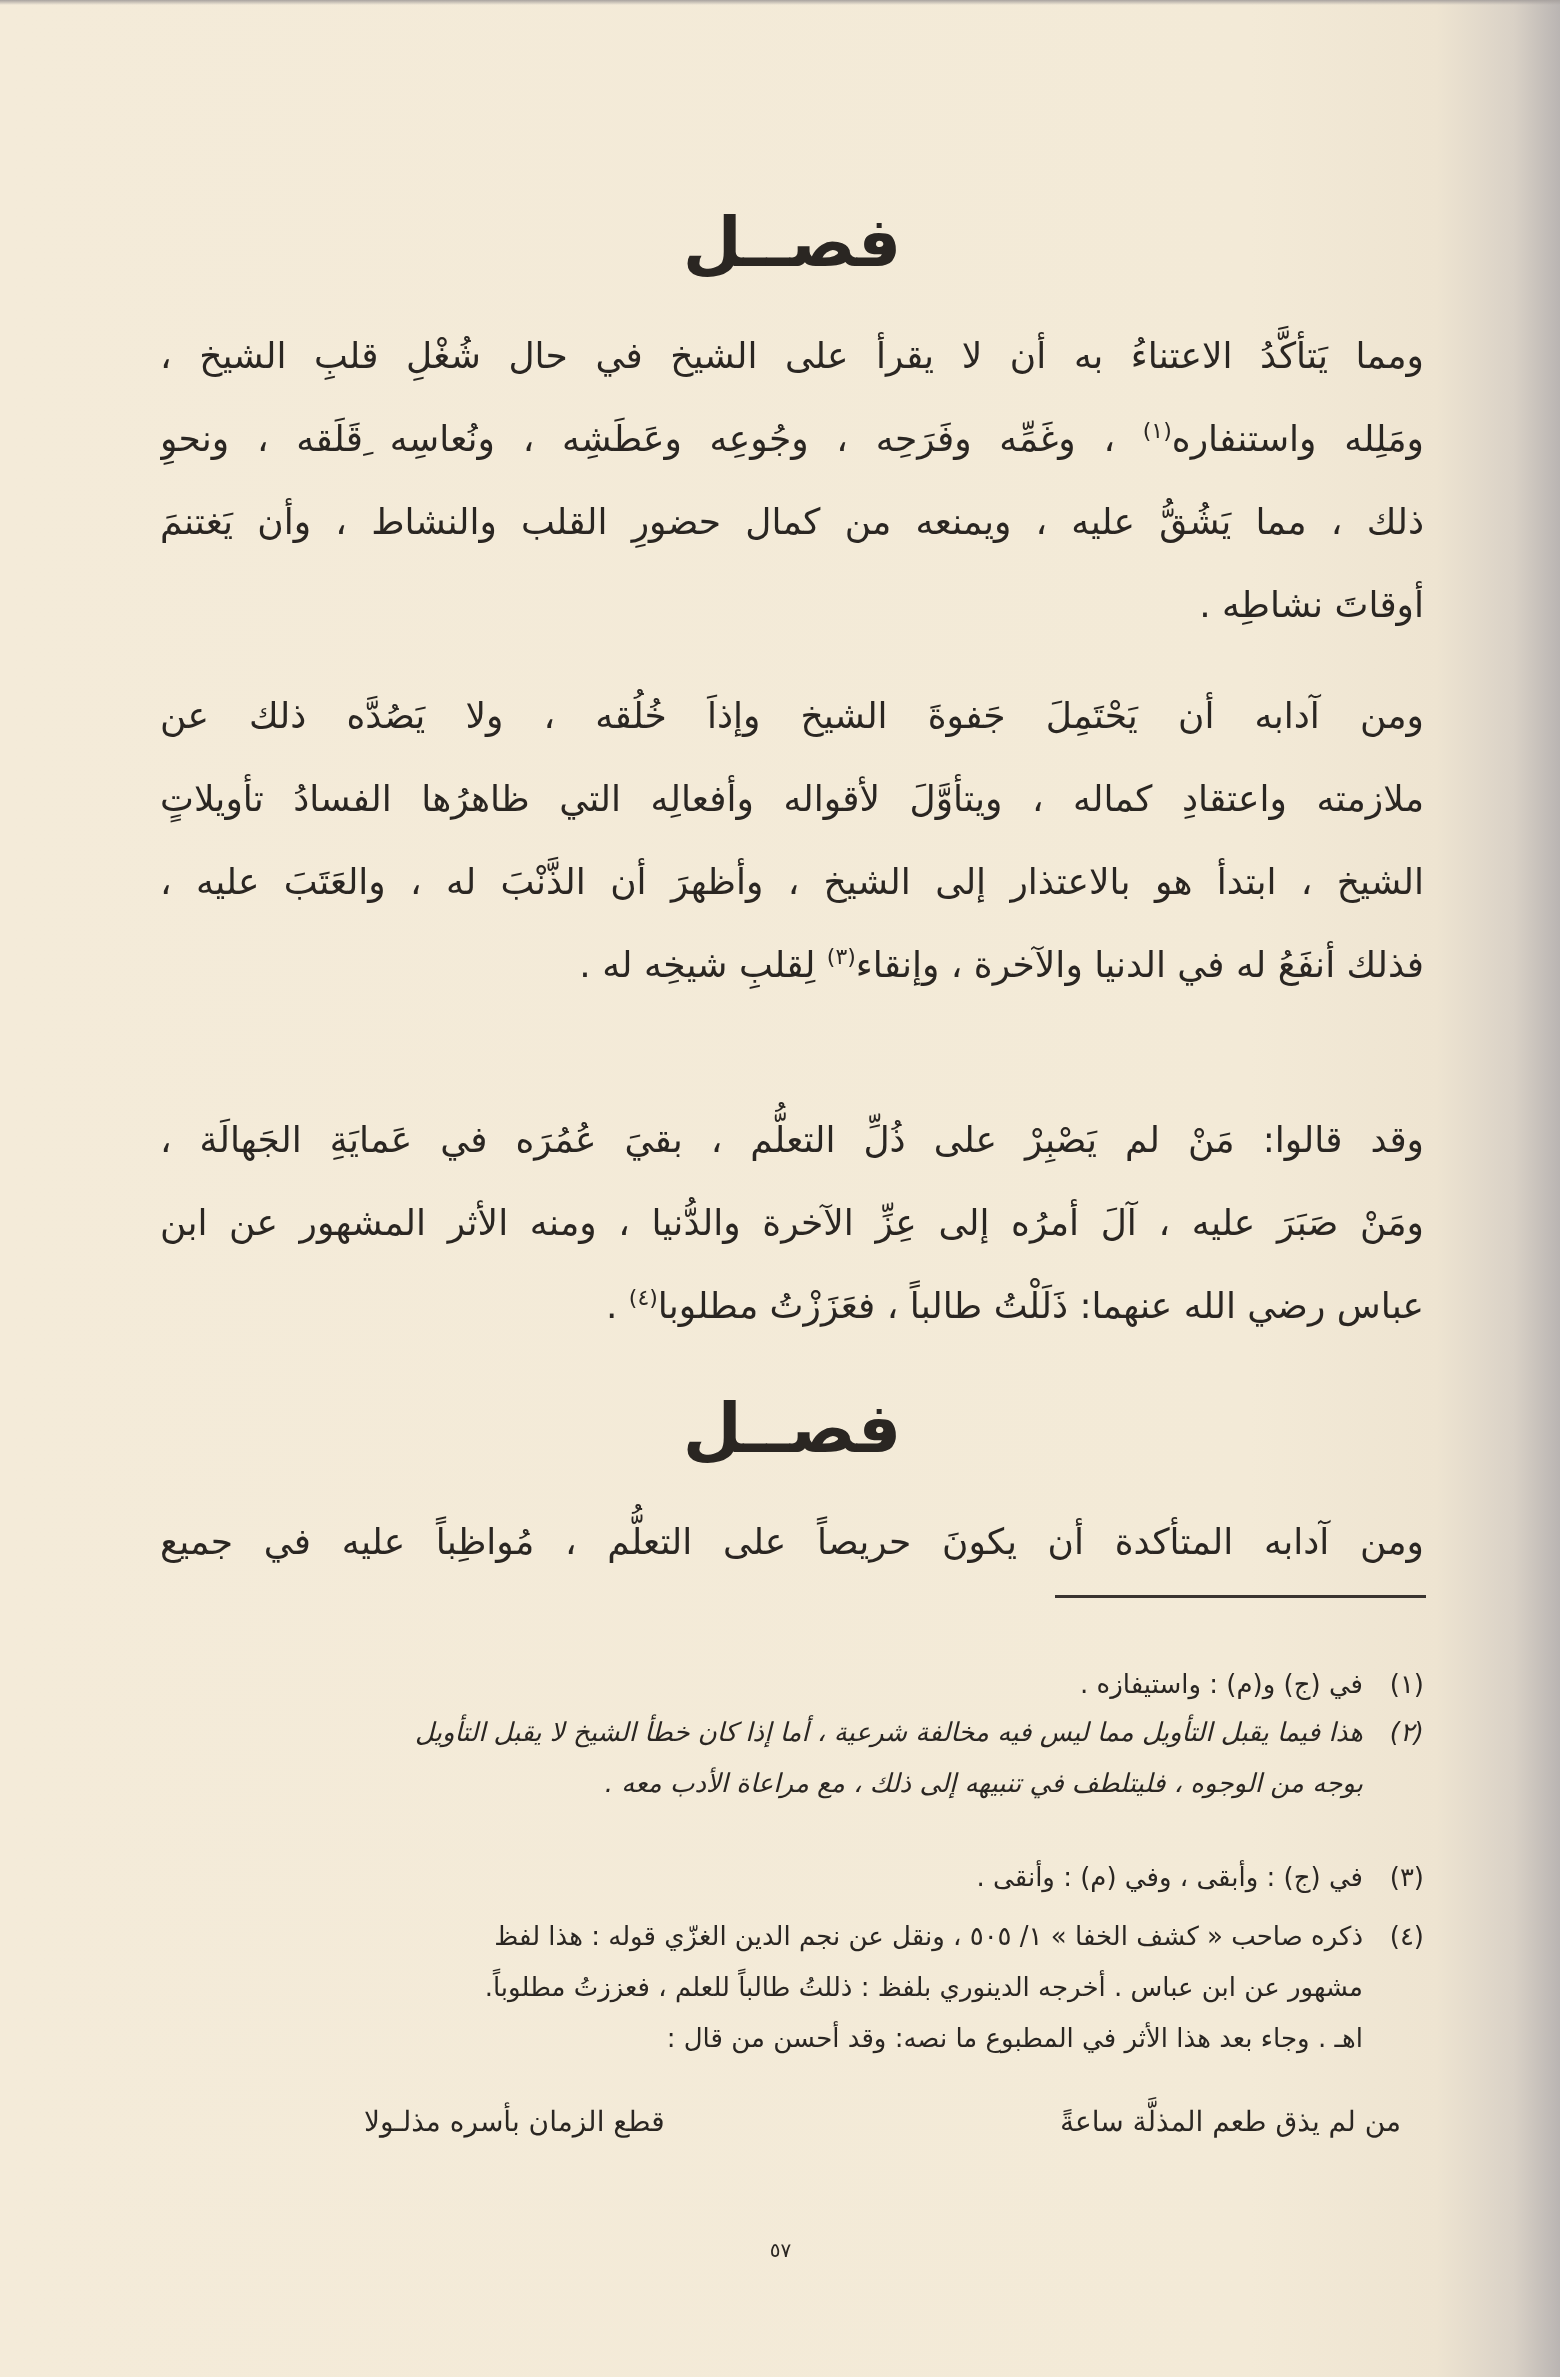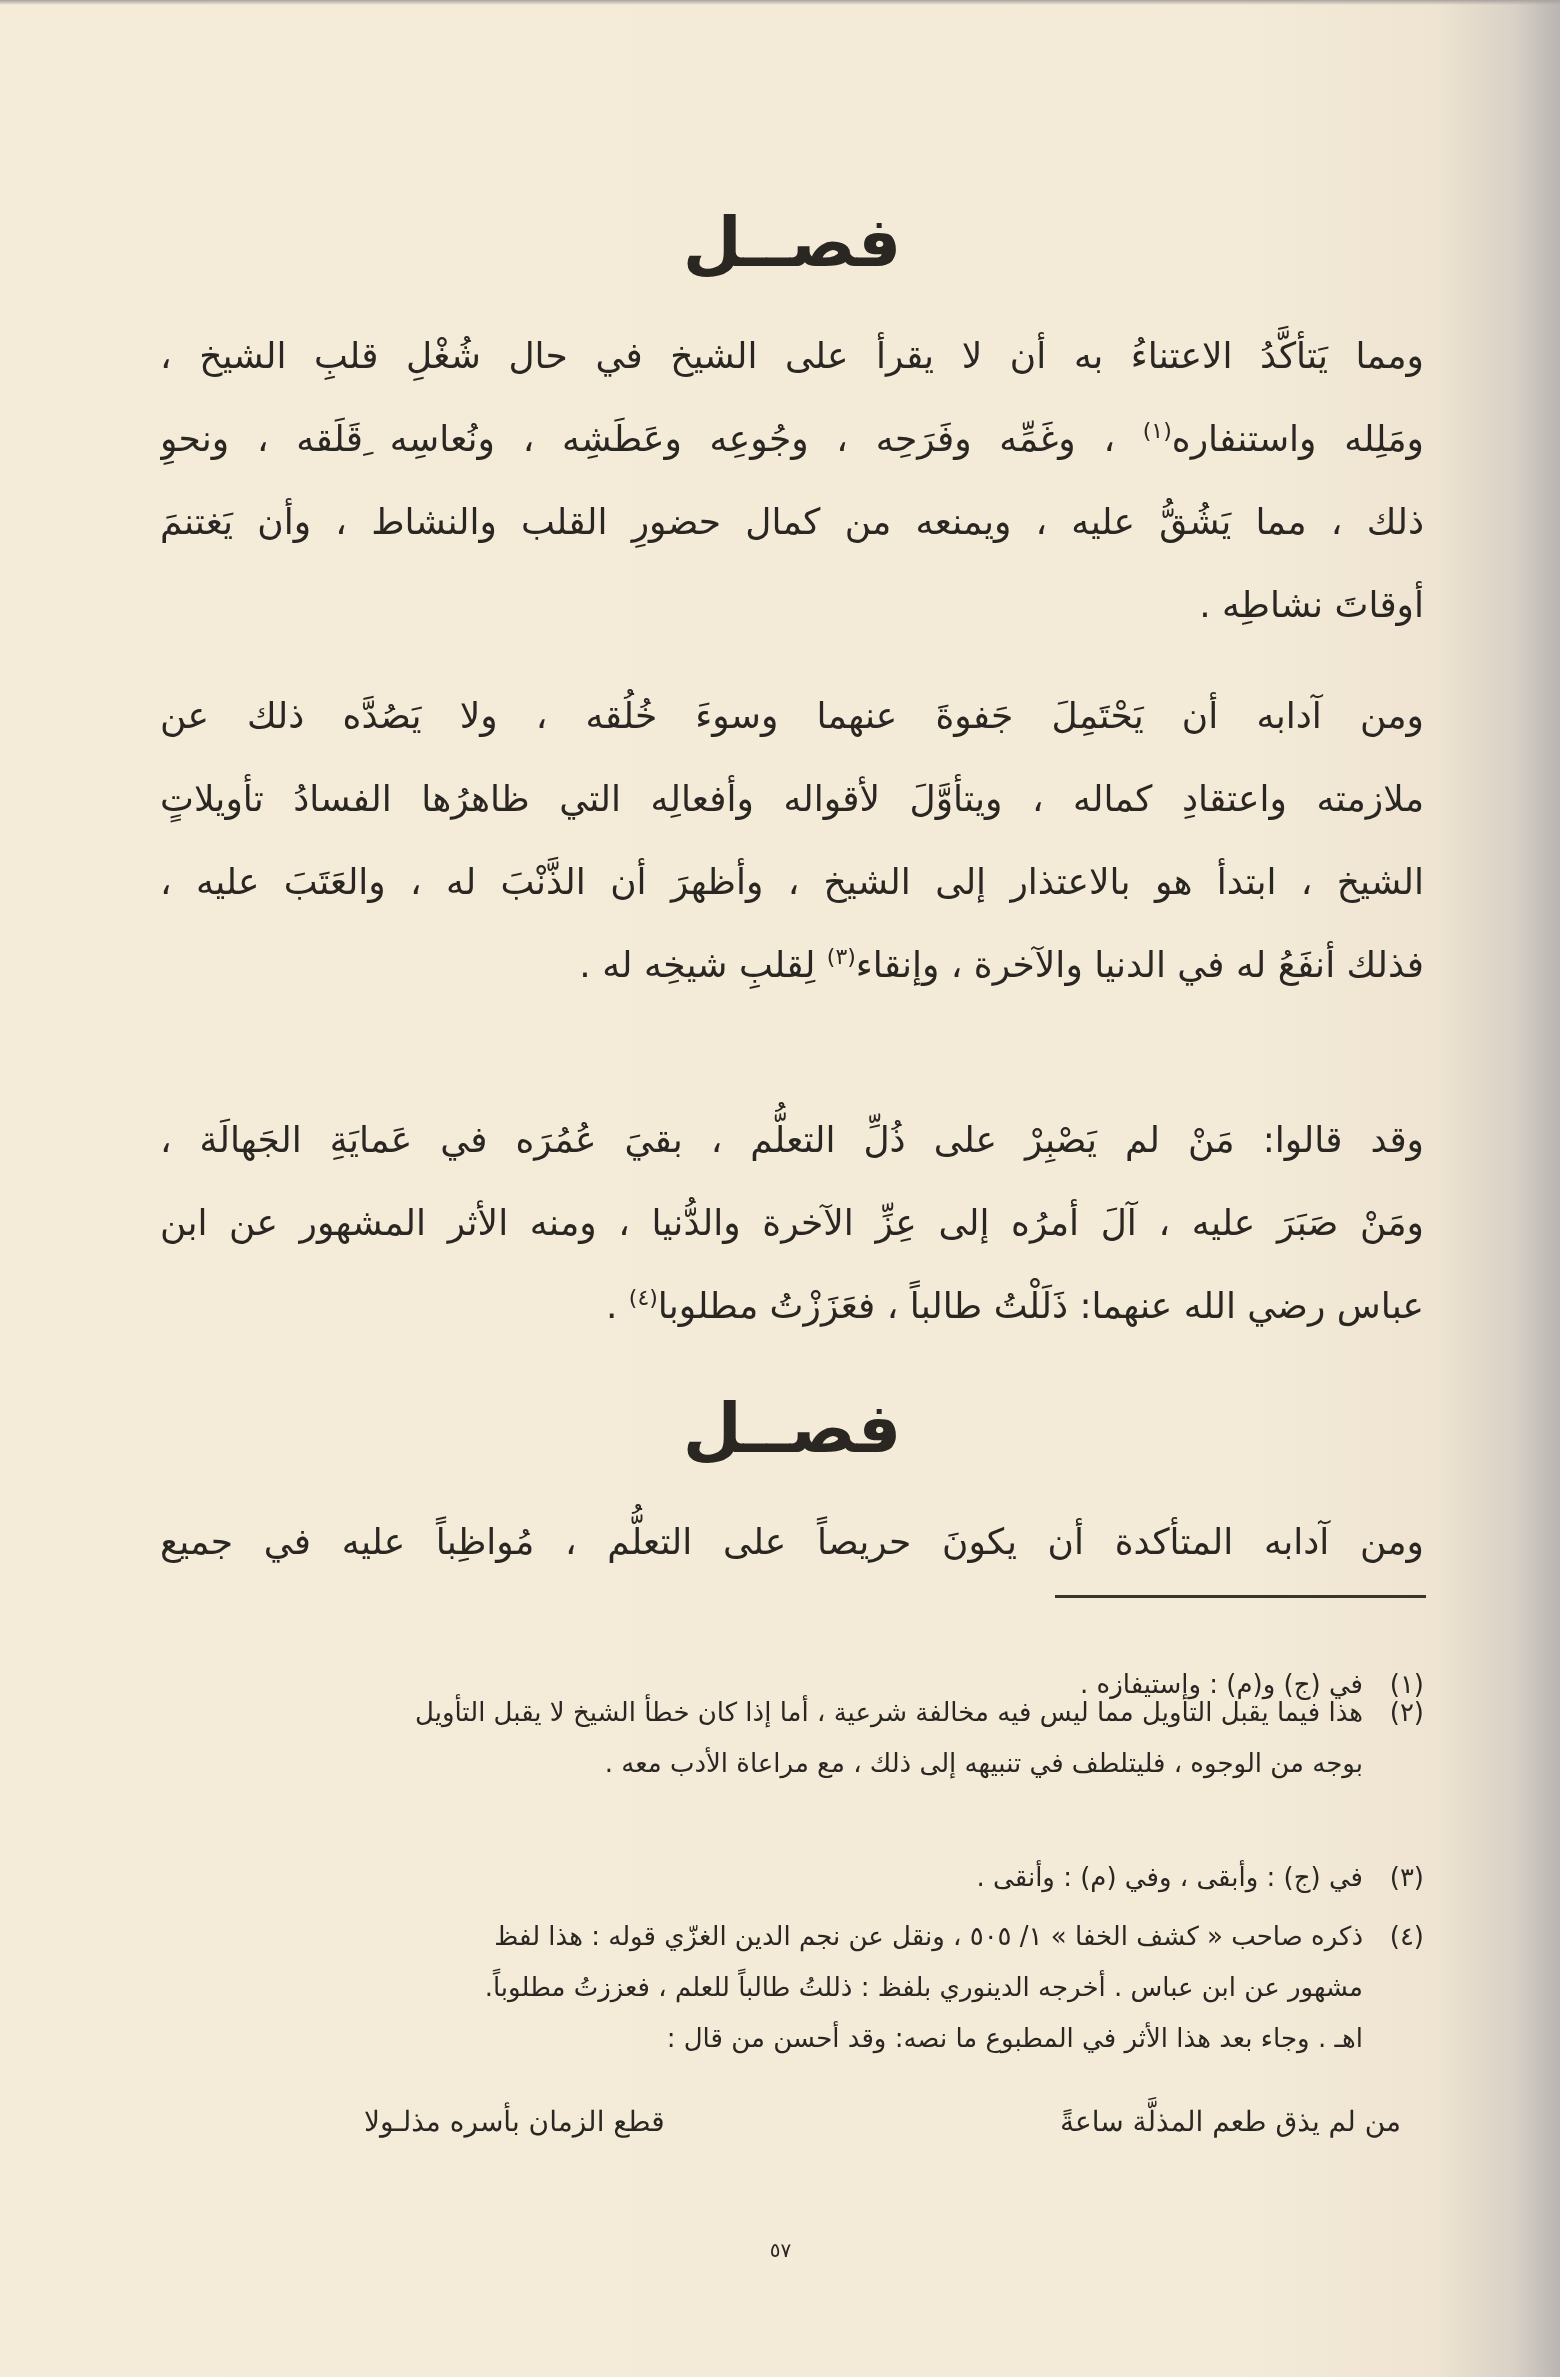--- a/index.html
+++ b/index.html
@@ -73,21 +73,21 @@
   <div class="heading" style="top:209px;">فصــل</div>
 
   <div class="para" style="top:314px;">
     <span class="line">ومما يَتأكَّدُ الاعتناءُ به أن لا يقرأ على الشيخ في حال شُغْلِ قلبِ الشيخ ،</span>
     <span class="line"><span>ومَلِله واستنفاره</span><sup class="fn">(١)</sup> <span>، وغَمِّه وفَرَحِه ، وجُوعِه وعَطَشِه ، ونُعاسِه ِقَلَقه ، ونحوِ</span></span>
     <span class="line">ذلك ، مما يَشُقُّ عليه ، ويمنعه من كمال حضورِ القلب والنشاط ، وأن يَغتنمَ</span>
     <span class="line last">أوقاتَ نشاطِه .</span>
   </div>
 
   <div class="para" style="top:674px;">
-    <span class="line">ومن آدابه أن يَحْتَمِلَ جَفوةَ عنهما وسوءَ خُلُقه ، ولا يَصُدَّه ذلك عن</span>
+    <span class="line">ومن آدابه أن يَحْتَمِلَ جَفوةَ الشيخ وإذاَ خُلُقه ، ولا يَصُدَّه ذلك عن</span>
     <span class="line">ملازمته واعتقادِ كماله ، ويتأوَّلَ لأقواله وأفعالِه التي ظاهرُها الفسادُ تأويلاتٍ</span>
     <span class="line">الشيخ ، ابتدأ هو بالاعتذار إلى الشيخ ، وأظهرَ أن الذَّنْبَ له ، والعَتَبَ عليه ،</span>
     <span class="line last"><span>فذلك أنفَعُ له في الدنيا والآخرة ، وإنقاء</span><sup class="fn">(٣)</sup> <span>لِقلبِ شيخِه له .</span></span>
   </div>
 
   <div class="para" style="top:1098px;">
     <span class="line">وقد قالوا: مَنْ لم يَصْبِرْ على ذُلِّ التعلُّم ، بقيَ عُمُرَه في عَمايَةِ الجَهالَة ،</span>
     <span class="line">ومَنْ صَبَرَ عليه ، آلَ أمرُه إلى عِزِّ الآخرة والدُّنيا ، ومنه الأثر المشهور عن ابن</span>
     <span class="line last"><span>عباس رضي الله عنهما: ذَلَلْتُ طالباً ، فعَزَزْتُ مطلوبا</span><sup class="fn">(٤)</sup> <span>.</span></span>
   </div>
@@ -98,21 +98,21 @@
     <span class="line">ومن آدابه المتأكدة أن يكونَ حريصاً على التعلُّم ، مُواظِباً عليه في جميع</span>
   </div>
 </div>
 
 <div class="separator"></div>
 
 <div class="footnotes">
   <div class="fn-item" style="top:16px;">
     <span class="fn-line"><span class="fn-num">(١)</span><span>في (ج) و(م) : واستيفازه .</span></span>
   </div>
-  <div class="fn-item" style="top:44px;">
+  <div class="fn-item" style="top:64px;font-style:italic;">
     <span class="fn-line"><span class="fn-num">(٢)</span><span>هذا فيما يقبل التأويل مما ليس فيه مخالفة شرعية ، أما إذا كان خطأ الشيخ لا يقبل التأويل</span></span>
     <span class="fn-line indent">بوجه من الوجوه ، فليتلطف في تنبيهه إلى ذلك ، مع مراعاة الأدب معه .</span>
   </div>
   <div class="fn-item" style="top:209px;">
     <span class="fn-line"><span class="fn-num">(٣)</span><span>في (ج) : وأبقى ، وفي (م) : وأنقى .</span></span>
   </div>
   <div class="fn-item" style="top:268px;">
     <span class="fn-line"><span class="fn-num">(٤)</span><span>ذكره صاحب « كشف الخفا » ١/ ٥٠٥ ، ونقل عن نجم الدين الغزّي قوله : هذا لفظ</span></span>
     <span class="fn-line indent">مشهور عن ابن عباس . أخرجه الدينوري بلفظ : ذللتُ طالباً للعلم ، فعززتُ مطلوباً.</span>
     <span class="fn-line indent">اهـ . وجاء بعد هذا الأثر في المطبوع ما نصه: وقد أحسن من قال :</span>

